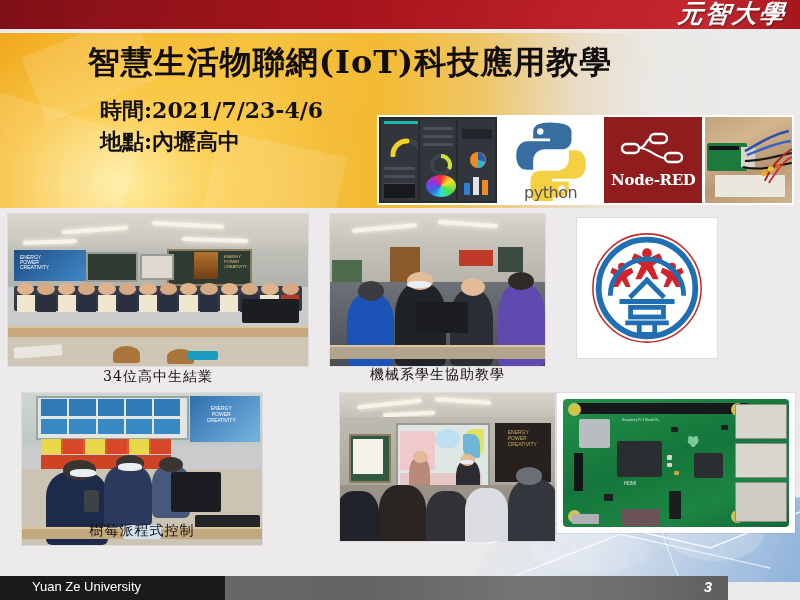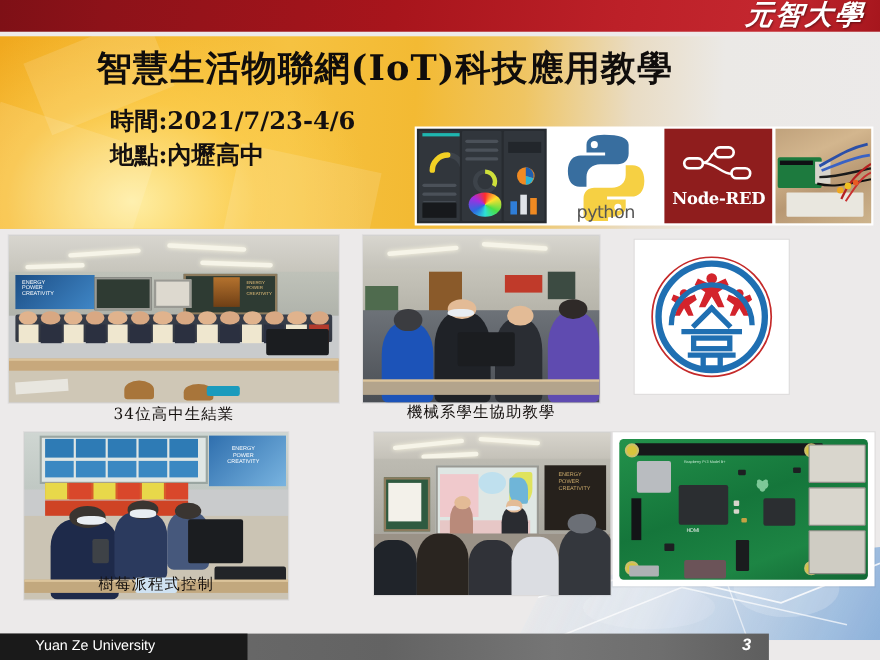--- a/index.html
+++ b/index.html
@@ -139,23 +139,22 @@
   .pcb{background:linear-gradient(160deg,#23924b 0%,#15763b 45%,#1d8544 75%,#126734 100%);}
   .gpio{position:absolute;background:#17181a;border-radius:1px;}
   .usb{position:absolute;background:#d9d6cd;border:1px solid #8e8c86;border-radius:1px;}
   .eth{position:absolute;background:#cfccc3;border:1px solid #8e8c86;border-radius:1px;}
   .soc{position:absolute;background:#2b2e31;border-radius:2px;}
   .mount{position:absolute;width:9px;height:9px;border-radius:50%;background:#d8c43c;border:2px solid #cbbf6b;}
   .hdmi{position:absolute;background:#6b5358;border-radius:2px;}
 
   
   .footer{
-    position:absolute;left:0;bottom:0;width:652px;height:24px;
+    position:absolute;left:0;bottom:0;width:728px;height:24px;
     background:linear-gradient(90deg,#5a5a5a 0%,#6a6a6a 20%,#636363 50%,#757575 72%,#6e6e6e 86%,#5e5e5e 100%);
-    padding-left:47px;
   }
   .footer-left{
     position:absolute;left:0;top:0;width:225px;height:24px;background:#1a1a1a;
   }
   .footer-name{
     position:absolute;left:32px;top:3px;
     color:#ffffff;font-family:"Liberation Sans", sans-serif;font-size:13px;
   }
   .pagenum{
     position:absolute;right:16px;top:2px;color:#ffffff;

